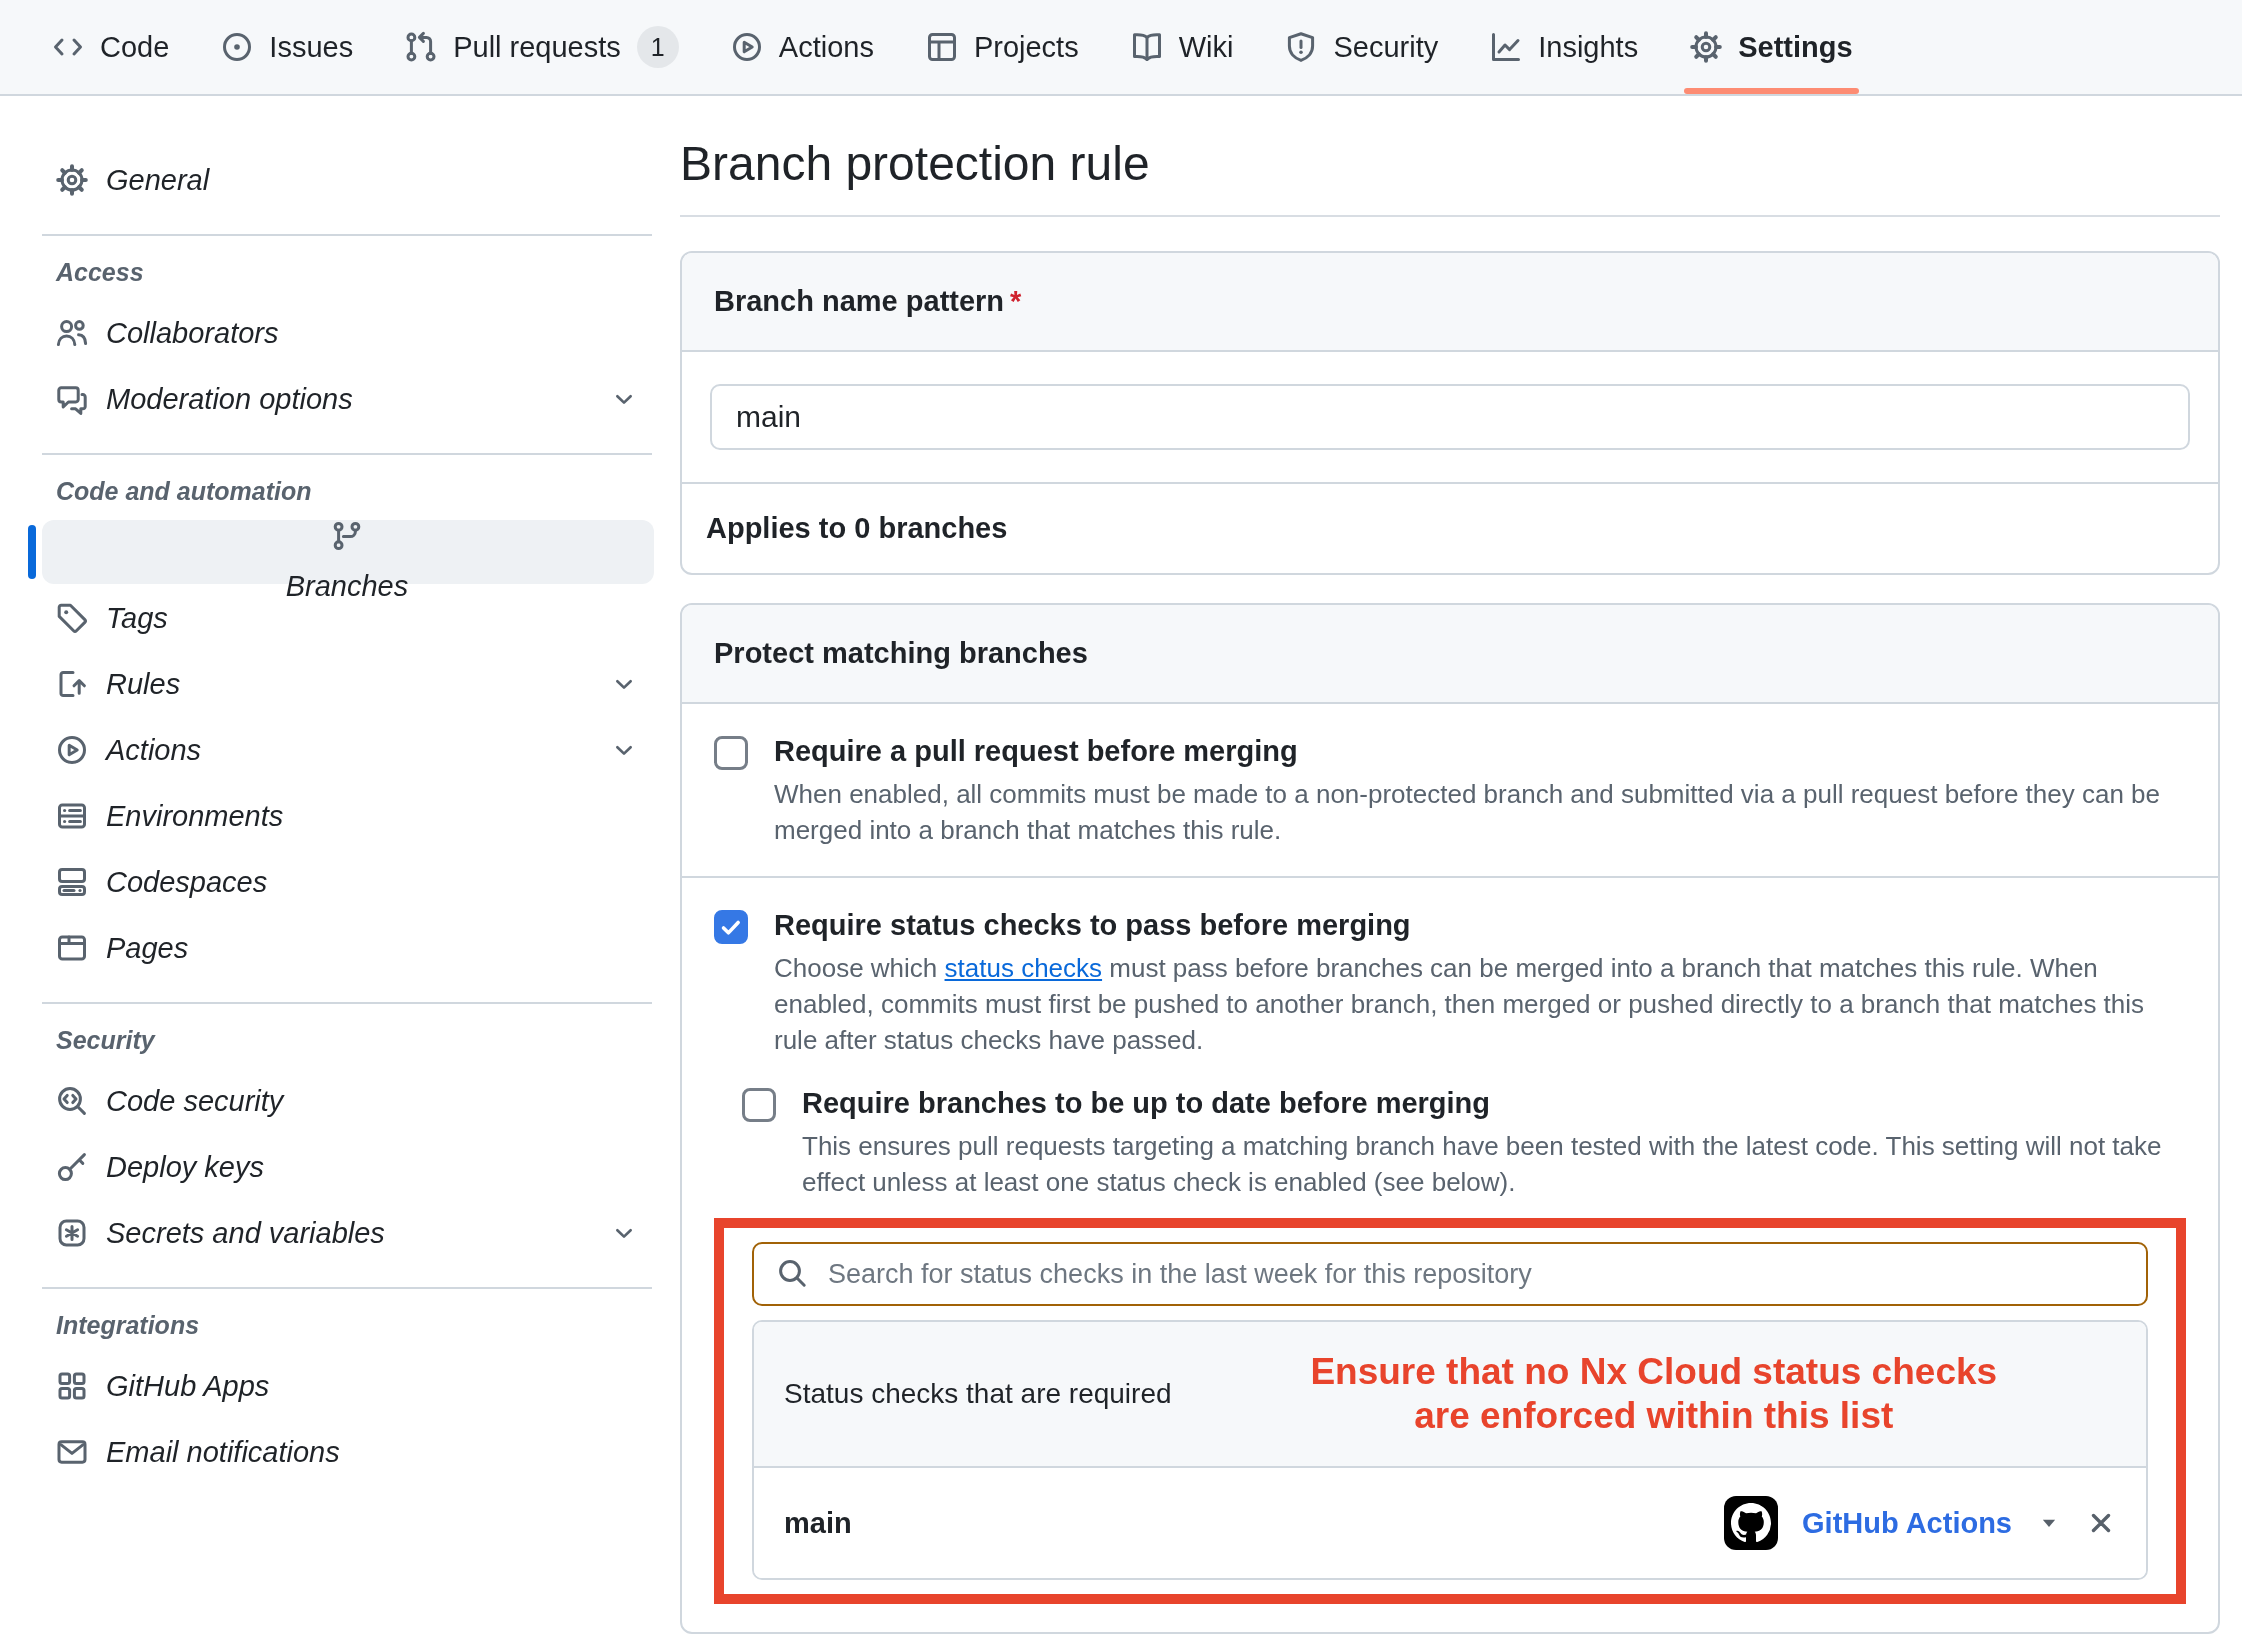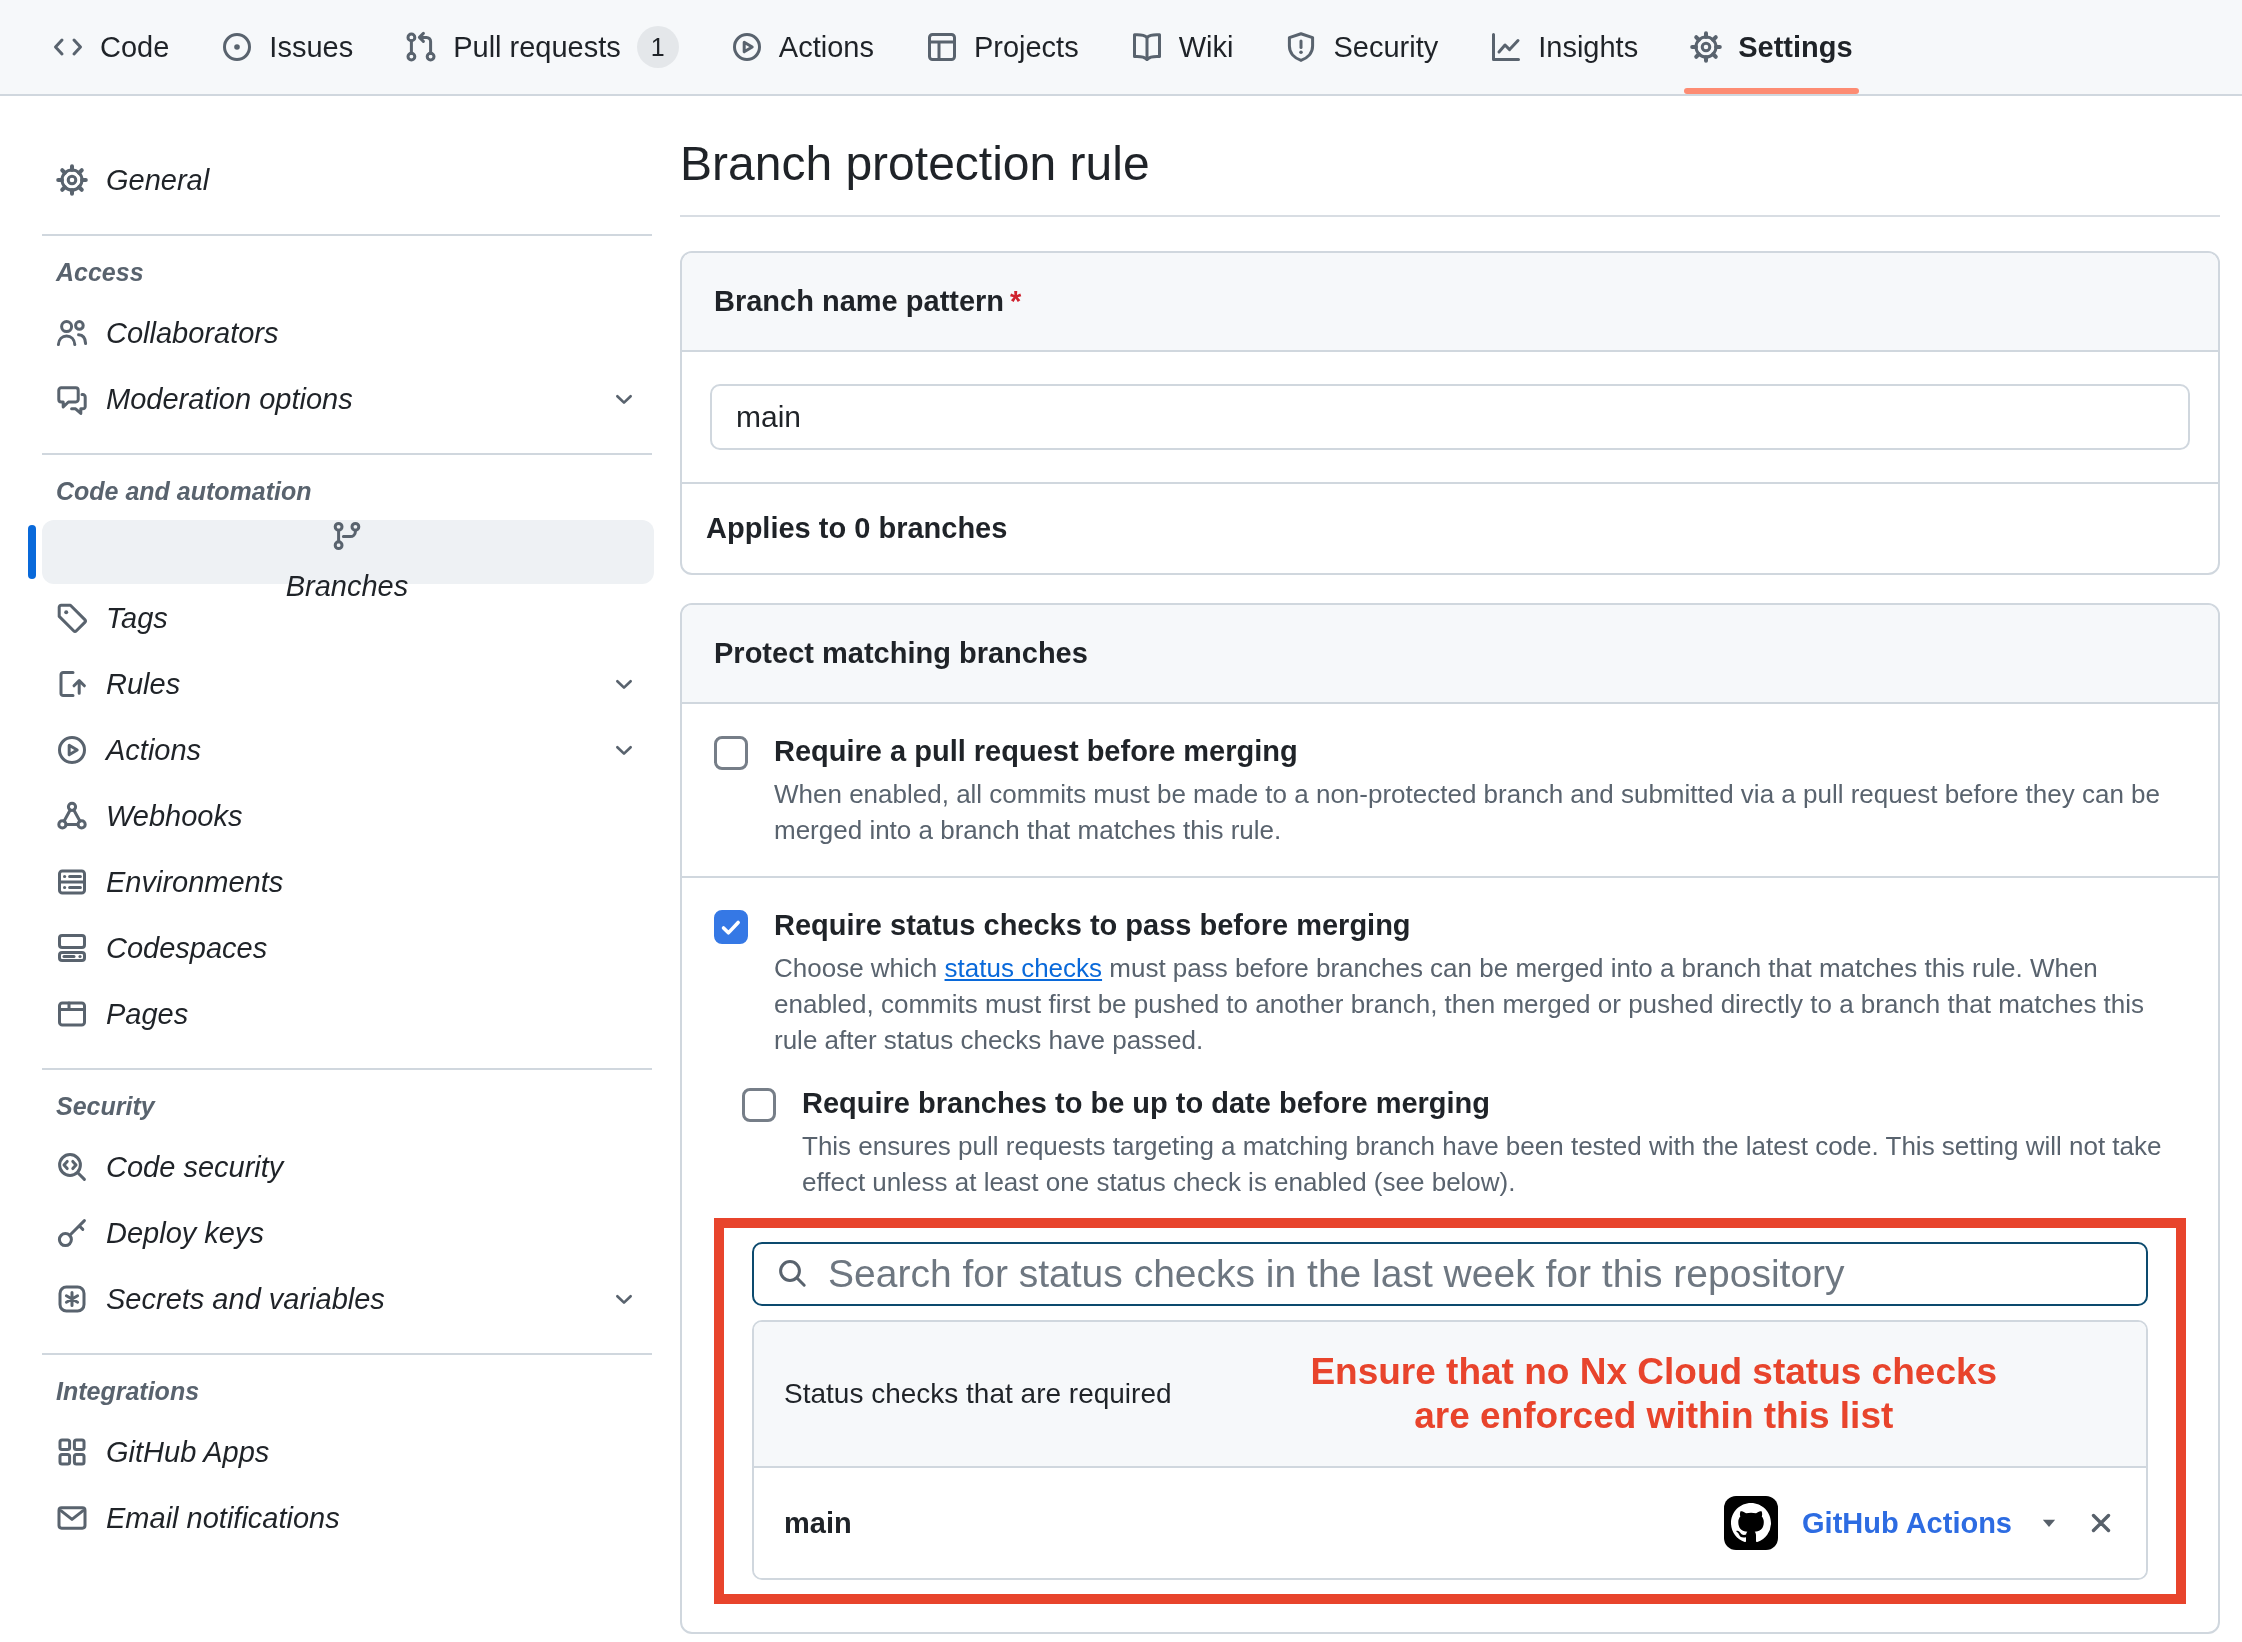--- a/index.html
+++ b/index.html
@@ -72,22 +72,22 @@
     max-width:1410px; }
   .link { color:#0969da; text-decoration:underline; cursor:pointer; }
   .sub-block { margin:26px 0 0 28px; }
 
   
   .red-box { margin-top:18px; border:10px solid #e8442c; background:#fff;
     padding:14px 28px 14px; }
   .search-wrap { position:relative; margin-bottom:14px; }
   .search-wrap .icn { position:absolute; left:24px; top:15px; width:32px;
     height:32px; color:#59636e; }
-  .search-input { width:100%; height:64px; border:2px solid #0c4a6e;
-    border-radius:10px; padding:0 24px 0 74px; font-size:39px;
+  .search-input { width:100%; height:64px; border:2px solid #a16207;
+    border-radius:10px; padding:0 24px 0 74px; font-size:27px;
     font-family:"Liberation Sans", sans-serif; color:#1f2328; background:#fff; }
   .search-input::placeholder { color:#6e7781; opacity:1; }
 
   .panel { border:2px solid #d0d7de; border-radius:10px; overflow:hidden; }
   .panel-head { background:#f6f8fa; border-bottom:2px solid #d0d7de;
     padding:28px 30px; display:flex; align-items:center;gap:20px; }
   .panel-title { font-size:28px; color:#1f2328; white-space:nowrap; }
   .annotation { flex:1; text-align:center; color:#e8442c; font-weight:700;
     font-size:37px; line-height:44px; }
   .panel-row { padding:28px 30px; display:flex; align-items:center;
@@ -282,31 +282,20 @@
             <circle cx="8" cy="8" r="6.25"></circle>
             <path d="M6.6 5.6 10.6 8l-4 2.4z"></path>
           </svg>
         </span>
       <span class="lbl">Actions</span>
       <span class="icn chev">
           <svg viewBox="0 0 16 16">
             <path d="m4.2 6.4 3.8 3.7 3.8-3.7"></path>
           </svg>
         </span>
-    </div>
-    <div class="side-row">
-      <span class="icn">
-          <svg viewBox="0 0 16 16">
-            <circle cx="8" cy="3.4" r="1.8"></circle>
-            <circle cx="3.2" cy="12.2" r="1.8"></circle>
-            <circle cx="12.8" cy="12.2" r="1.8"></circle>
-            <path d="M7.1 5 4 10.6M8.9 5l3.1 5.6M5 12.2h6"></path>
-          </svg>
-        </span>
-      <span class="lbl">Webhooks</span>
     </div>
     <div class="side-row">
       <span class="icn">
           <svg viewBox="0 0 16 16">
             <rect x="1.75" y="2.5" width="12.5" height="11" rx="1.4"></rect>
             <path d="M1.75 8h12.5"></path>
             <circle cx="4.3" cy="5.25" r=".8" fill="currentColor" stroke="none"></circle>
             <circle cx="4.3" cy="10.75" r=".8" fill="currentColor" stroke="none"></circle>
             <path d="M6.8 5.25h5.4M6.8 10.75h5.4"></path>
           </svg>

